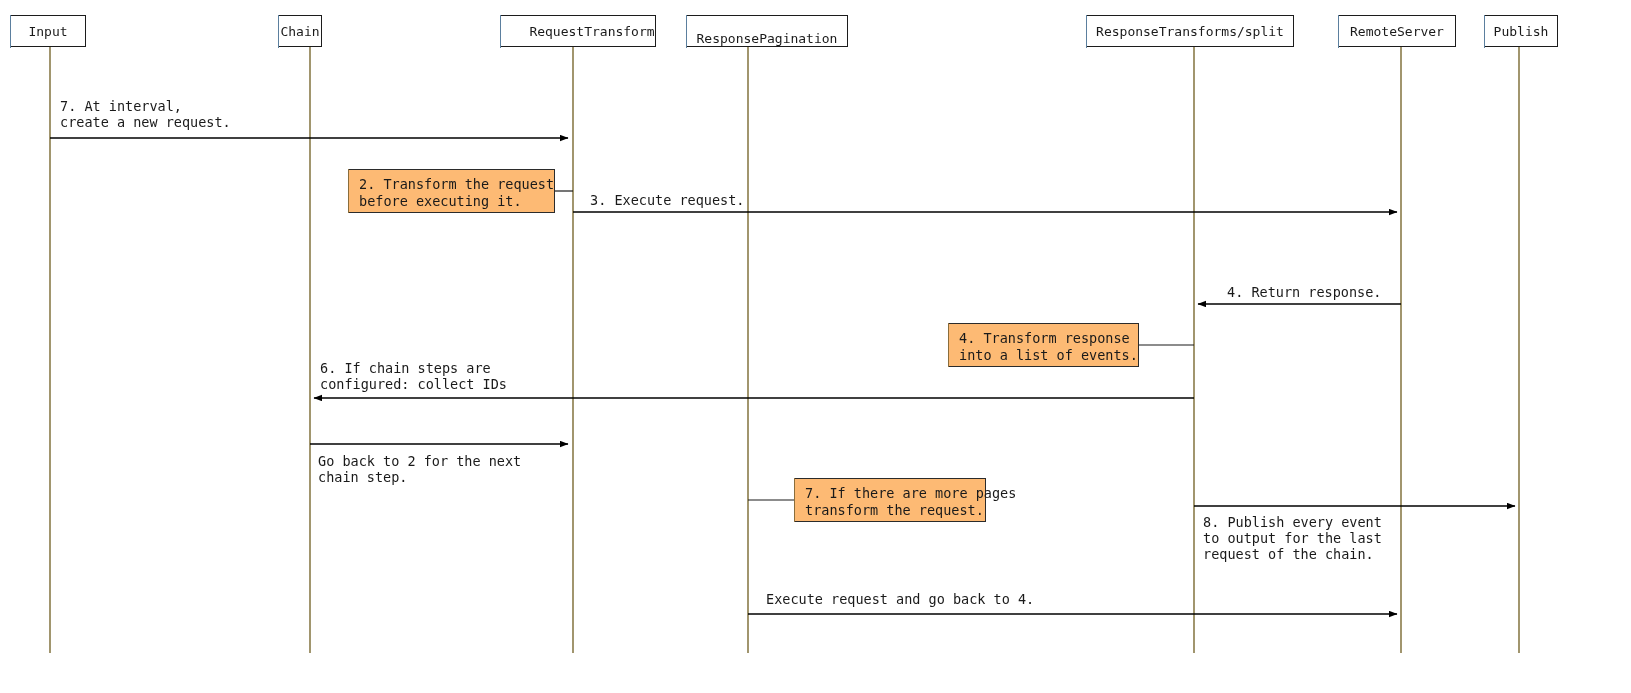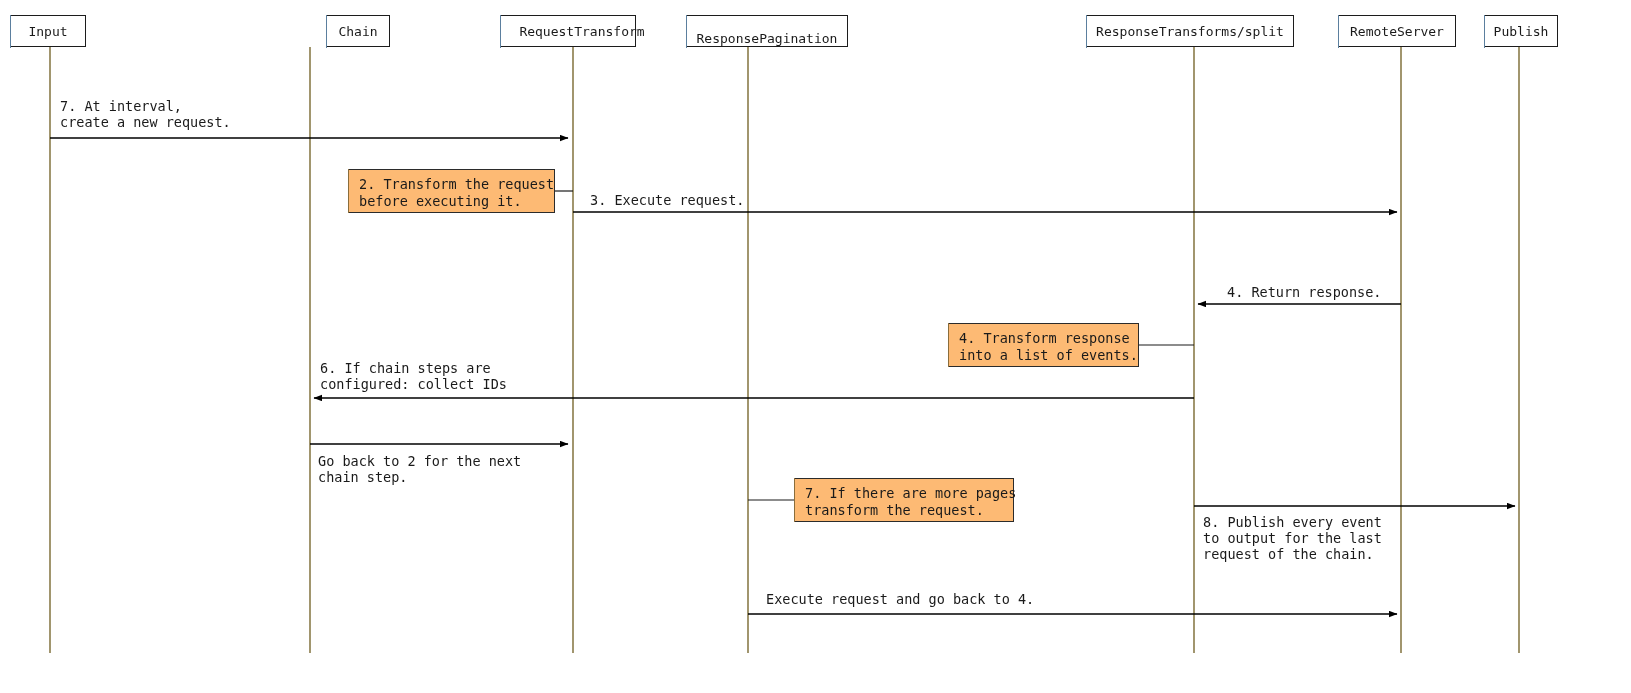--- a/index.html
+++ b/index.html
@@ -116,24 +116,24 @@
         <line x1="310" y1="444" x2="568" y2="444" stroke="#000000" stroke-width="1.4" marker-end="url(#arrow-right)"></line>
         <line x1="1194" y1="506" x2="1515" y2="506" stroke="#000000" stroke-width="1.4" marker-end="url(#arrow-right)"></line>
         <line x1="748" y1="614" x2="1397" y2="614" stroke="#000000" stroke-width="1.4" marker-end="url(#arrow-right)"></line>
       </g>
   </svg>
 
   <div id="participants-group">
       <div class="participant" style="left: 10px; top: 15px; width: 76px;">
         <span>Input</span>
       </div>
-      <div class="participant" style="left: 278px; top: 15px; width: 64px; margin-left: 48px;">
+      <div class="participant" style="left: 278px; top: 15px; width: 44px;">
         <span>Chain</span>
       </div>
-      <div class="participant" style="left: 500px; top: 15px; width: 136px; padding-left: 28px;">
+      <div class="participant" style="left: 500px; top: 15px; width: 156px; padding-left: 28px;">
         <span>RequestTransform</span>
       </div>
       <div class="participant" style="left: 686px; top: 15px; width: 162px; align-items: flex-end;">
         <span>ResponsePagination</span>
       </div>
       <div class="participant" style="left: 1086px; top: 15px; width: 208px;">
         <span>ResponseTransforms/split</span>
       </div>
       <div class="participant" style="left: 1338px; top: 15px; width: 118px;">
         <span>RemoteServer</span>
@@ -141,21 +141,21 @@
       <div class="participant" style="left: 1484px; top: 15px; width: 74px;">
         <span>Publish</span>
       </div>
     </div>
 
   <div id="notes-group">
       <div class="note" style="left: 348px; top: 169px; width: 207px; height: 44px;"><span>2. Transform the request
 before executing it.</span></div>
       <div class="note" style="left: 948px; top: 323px; width: 191px; height: 44px;"><span>4. Transform response
 into a list of events.</span></div>
-      <div class="note" style="left: 794px; top: 478px; width: 220px; height: 44px;"><span>7. If there are more pages
+      <div class="note" style="left: 794px; top: 478px; width: 192px; height: 44px;"><span>7. If there are more pages
 transform the request.</span></div>
     </div>
 
   <div id="labels-group">
       <div class="msg-label" style="left: 60px; top: 98px;">7. At interval,
 create a new request.</div>
       <div class="msg-label" style="left: 590px; top: 192px;">3. Execute request.</div>
       <div class="msg-label" style="left: 1227px; top: 284px;">4. Return response.</div>
       <div class="msg-label" style="left: 320px; top: 360px;">6. If chain steps are
 configured: collect IDs</div>

